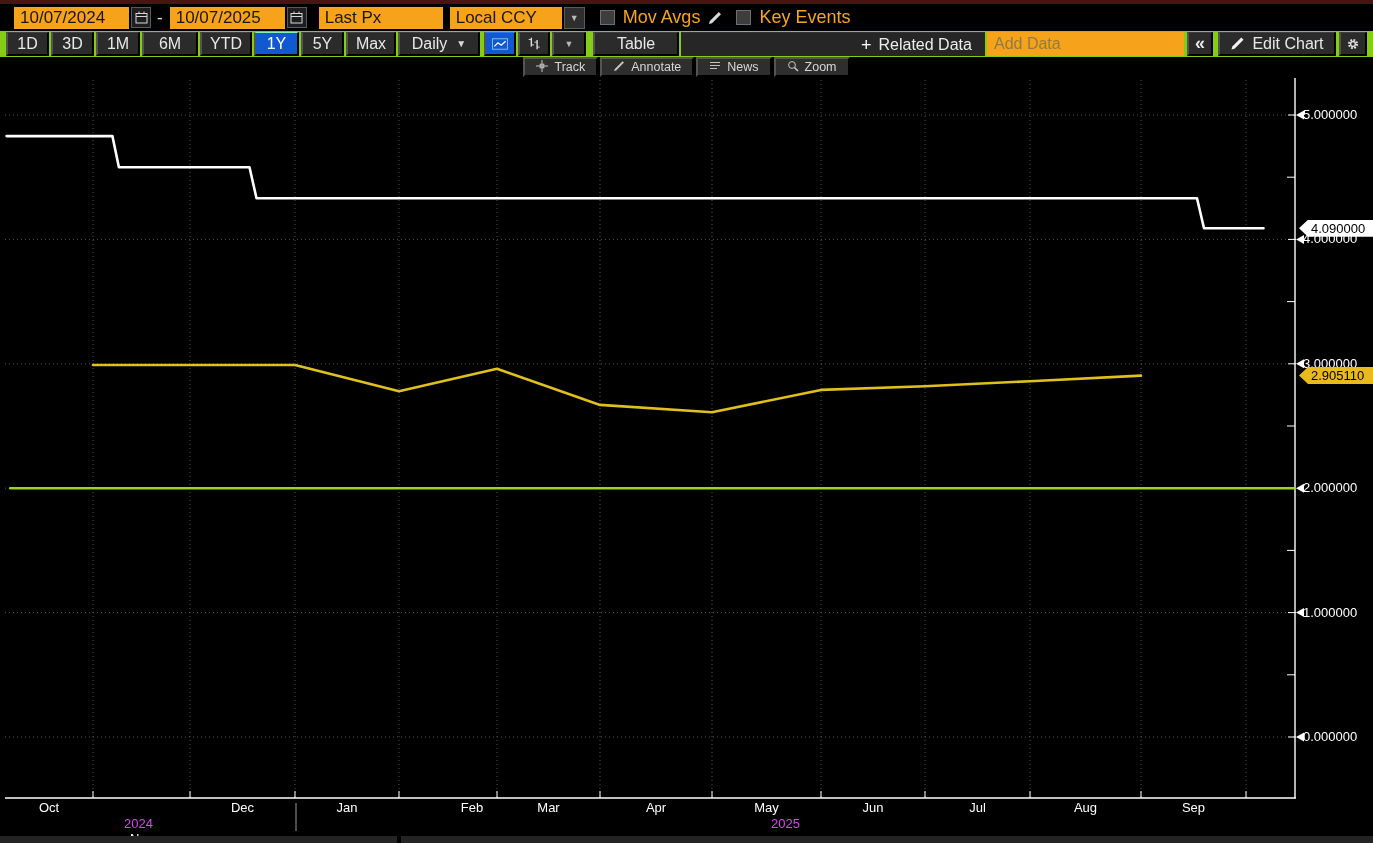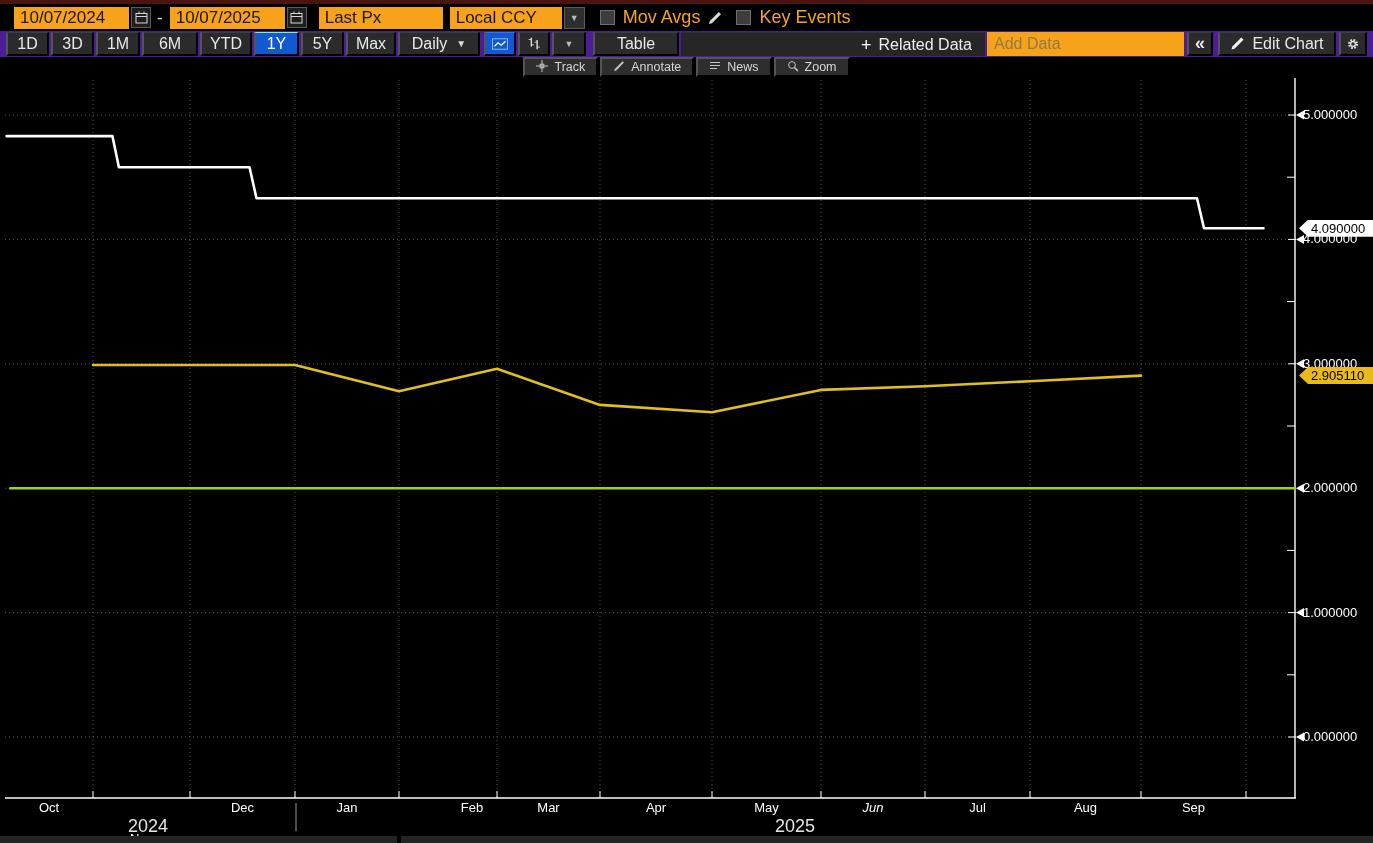--- a/index.html
+++ b/index.html
@@ -17,21 +17,21 @@
           display:flex;align-items:center;justify-content:center;padding:0;box-sizing:border-box;}
   .dash{color:#e0e0e0;font-size:17px;margin:0 7px 0 6px;}
   .ddbtn{width:21px;height:22px;margin-left:2px;background:#2e2e2e;border:1px solid #5a5a5a;
          color:#b8b8b8;font-size:9px;display:flex;align-items:center;justify-content:center;
          box-sizing:border-box;padding:0;}
   .cb{width:15px;height:15px;background:#3d3d3d;border:1px solid #6f6f6f;box-sizing:border-box;}
   .amberlbl{color:#f7a51c;font-size:18px;margin-left:8px;white-space:nowrap;}
   .penwrap{margin-left:7px;display:flex;align-items:center;}
 
   
-  .row2{position:absolute;left:0;top:31px;width:100%;height:26px;background:#4c1d95;
+  .row2{position:absolute;left:0;top:31px;width:100%;height:26px;background:#84cc16;
         display:flex;align-items:stretch;padding:1px 4px 1px 6px;box-sizing:border-box;}
   .rbtn,.sqbtn{background:#2b2b2b;border-top:1px solid #3e3e3e;color:#e8e8e8;font-size:16px;
         display:flex;align-items:center;justify-content:center;margin-right:2px;cursor:default;
         box-sizing:border-box;white-space:nowrap;}
   .rbtn.selected{background:#1159d1;color:#fff;border-top:1px solid #86efac;}
   .periodbtn{width:82px;gap:9px;}
   .periodbtn .tri{font-size:10px;color:#d8d8d8;}
   .ibtn{width:32px;margin-right:2px;}
   .ibtn.selected{background:#1159d1;border-top:1px solid #2f74e8;}
   .smalldd{width:34px;color:#b8b8b8;font-size:9px;}
@@ -53,21 +53,21 @@
   .tbtn{background:#2e2e2e;color:#d6d6d6;font-size:12.5px;height:20px;display:flex;
         align-items:center;gap:6px;padding:0 11px;white-space:nowrap;}
 
   
   #chart-svg{position:absolute;left:0;top:0;width:1373px;height:843px;}
   .ytick{position:absolute;left:1303px;color:#fff;font-size:13px;white-space:nowrap;}
   .badge{position:absolute;left:1299px;width:74px;height:17px;line-height:17px;font-size:13px;
          color:#000;padding:0 3px 0 12px;box-sizing:border-box;
          clip-path:polygon(0 50%,9px 0,100% 0,100% 100%,9px 100%);}
   .xmonth{position:absolute;top:800px;width:48px;text-align:center;color:#fff;font-size:13px;}
-  .xyear{position:absolute;top:816px;width:48px;text-align:center;color:#e5e5e5;font-size:18px;}
+  .xyear{position:absolute;top:816px;width:48px;color:#d946ef;font-size:13px;}
   .bottomstrip{position:absolute;left:0;top:836px;width:100%;height:7px;background:#242424;}
   .bottomstrip .gap{position:absolute;left:397px;top:0;width:4px;height:7px;background:#000;}
 </style>
 </head>
 <body>
 <div id="stage">
 
   <div class="topline"></div>
 
   <div class="row1">
@@ -260,21 +260,21 @@
       <div class="ytick" style="top: 604.6px;">1.000000</div>
       <div class="ytick" style="top: 729px;">0.000000</div>
       <div class="xmonth" style="left: 25px;">Oct</div>
       <div class="xmonth" style="left: 117.5px; margin-top: 31px;">Nov</div>
       <div class="xmonth" style="left: 218.5px;">Dec</div>
       <div class="xmonth" style="left: 323px;">Jan</div>
       <div class="xmonth" style="left: 448px;">Feb</div>
       <div class="xmonth" style="left: 524.5px;">Mar</div>
       <div class="xmonth" style="left: 632px;">Apr</div>
       <div class="xmonth" style="left: 742.5px;">May</div>
-      <div class="xmonth" style="left: 849px; font-style: italic;">Jun</div>
+      <div class="xmonth" style="left: 849px;">Jun</div>
       <div class="xmonth" style="left: 953.5px;">Jul</div>
       <div class="xmonth" style="left: 1061.5px;">Aug</div>
       <div class="xmonth" style="left: 1169.5px;">Sep</div>
       <div class="xyear" style="left: 124px;">2024</div>
       <div class="xyear" style="left: 771px;">2025</div>
     </div>
 
   <div class="badge" id="badge-white" style="background: rgb(255, 255, 255); top: 219.704px;">4.090000</div>
   <div class="badge" id="badge-gold" style="background: rgb(234, 186, 28); top: 367.104px;">2.905110</div>
 

